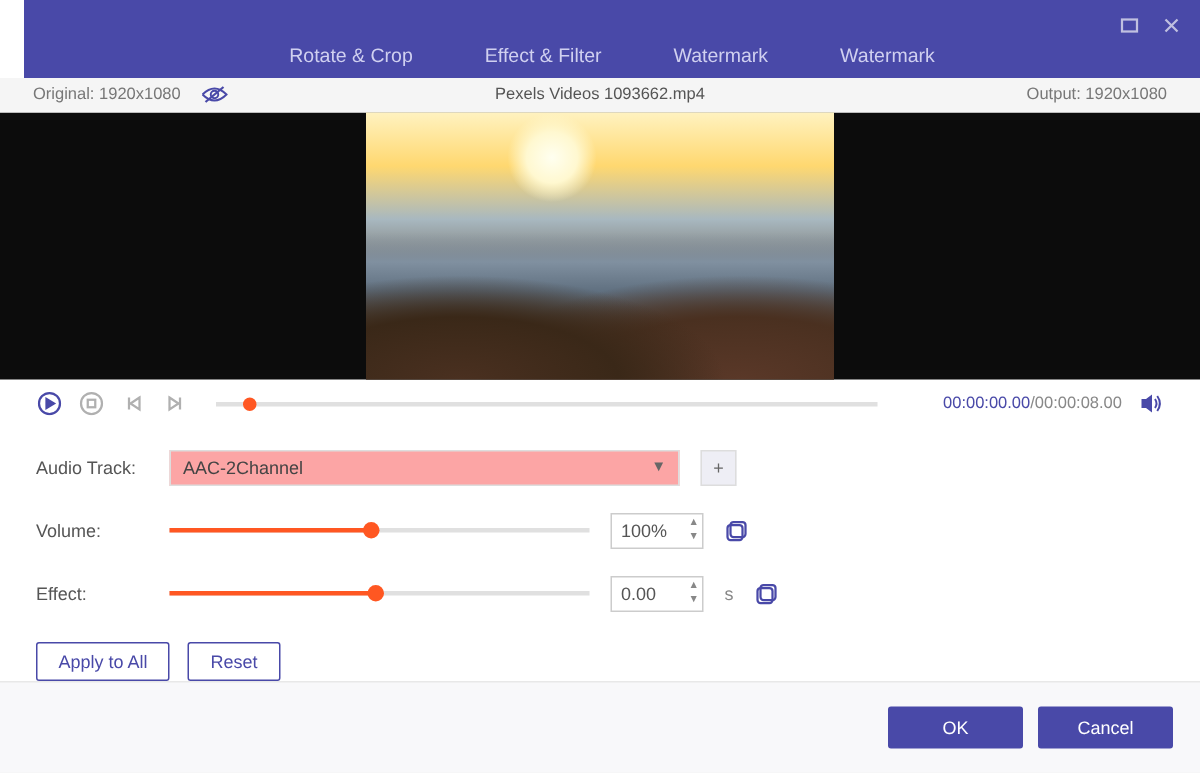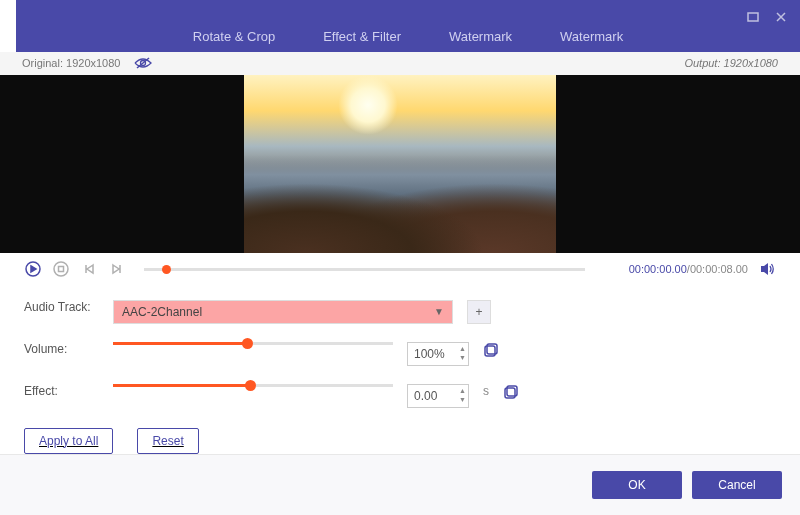--- a/index.html
+++ b/index.html
@@ -8,54 +8,54 @@
 .titlebar { height:54px; background:#4949a8; position:relative;margin-left:16px; }
 .winbtns { position:absolute; top:10px; right:12px; display:flex; gap:14px; }
 .winbtn { width:14px; height:14px; cursor:pointer; display:flex; align-items:center; justify-content:center; }
 .winbtn svg { stroke:#c0c0e0; stroke-width:1.5; fill:none; }
 .tabs { position:absolute; bottom:0; left:0; right:0; display:flex; justify-content:center; gap:0; }
 .tab { padding:8px 24px; color:#d0d0f0; font-size:13px; cursor:pointer; }
 .tab.active { background:#fff; color:#555; border-radius:6px 6px 0 0; }
 .infobar { height:24px; display:flex; align-items:center; font-size:11px; color:#777; background:#f5f5f5; position:relative; }
 .infobar .orig { position:absolute; left:22px; display:flex; align-items:flex-end; gap:14px; }
 .infobar .fname { position:absolute; left:50%; transform:translateX(-50%); color:#555; }
-.infobar .outp { position:absolute; right:22px;font-style:italic; }
+.infobar .outp { position:absolute; right:22px; }
 .eye-off { width:18px; height:12px; }
 .player { height:178px; background:#0c0c0c; display:flex; justify-content:center; align-items:center; }
 .preview { width:312px; height:178px; background:linear-gradient(to bottom,#fff2c0 0%,#ffd870 20%,#a8b8c0 40%,#5a4a3a 70%,#3a2a20 100%); position:relative; overflow:hidden; }
 .preview::before { content:''; position:absolute; top:0; left:30%; width:60px; height:60px; background:radial-gradient(circle,#fffff0 0%,#fff8d0 40%,transparent 70%); }
 .preview::after { content:''; position:absolute; bottom:0; left:0; right:0; height:55%; background:radial-gradient(ellipse at 20% 100%,#4a3020 0%,#3a2818 30%,transparent 50%),radial-gradient(ellipse at 80% 100%,#5a3828 0%,#4a3020 30%,transparent 50%),linear-gradient(to bottom,transparent 0%,#8090a0 20%,#607080 40%,#4a3828 70%); }
 .controls { height:34px; display:flex; align-items:center; padding:0 24px; gap:10px; }
 .pbtn { width:18px; height:18px; cursor:pointer; display:flex; align-items:center; justify-content:center; }
 .pbtn svg { width:16px; height:16px; }
 .pbtn.play svg { stroke:#4949a8; fill:none; stroke-width:1.5; }
 .pbtn.grey svg { stroke:#b0b0b0; fill:none; stroke-width:1.5; }
 .timeline { flex:1; height:3px; background:#e0e0e0; position:relative; margin:0 8px; }
 .timeline .dot { position:absolute; top:-3px; left:4%; width:9px; height:9px; background:#ff5722; border-radius:50%; }
 .time { font-size:11px; }
 .time .cur { color:#4949a8;padding-left:26px; }
 .time .tot { color:#888; }
 .volbtn { width:18px; height:18px; cursor:pointer; }
 .volbtn svg { fill:#4949a8; }
 .settings { flex:1; padding:14px 24px 0; display:flex; flex-direction:column; gap:18px; }
-.row { display:flex; gap:14px; font-size:12px; color:#555; }
+.row { display:flex; align-items:center; gap:14px; font-size:12px; color:#555; }
 .row .label { width:75px; }
 .select { width:340px; height:24px; background:#fca5a5; border:1px solid #ddd; display:flex; align-items:center; justify-content:space-between; padding:0 8px; font-size:12px; color:#444; cursor:pointer; }
 .select .arrow { font-size:10px; color:#666; }
 .plusbtn { width:24px; height:24px; background:#eeeef5; border:1px solid #ddd; display:flex; align-items:center; justify-content:center; cursor:pointer; color:#666; }
 .slider { width:280px; height:3px; background:#e0e0e0; position:relative; }
 .slider .fill { position:absolute; left:0; top:0; height:3px; background:#ff5722; }
 .slider .thumb { position:absolute; top:-4px; width:11px; height:11px; background:#ff5722; border-radius:50%; cursor:pointer; }
 .spinbox { width:62px; height:24px; border:1px solid #ccc; display:flex; align-items:center; font-size:12px; padding-left:6px; position:relative; background:#fff; }
 .spinbox .arrows { position:absolute; right:2px; top:1px; display:flex; flex-direction:column; gap:0; }
 .spinbox .arrows span { font-size:7px; color:#888; line-height:9px; cursor:pointer; }
 .extraicon { width:16px; height:16px; cursor:pointer; }
 .extraicon svg { stroke:#4949a8; fill:none; stroke-width:1.5; }
 .unit { color:#888; font-size:12px; }
-.actions { display:flex; gap:24px; margin-top:2px;text-decoration:underline; }
+.actions { display:flex; gap:12px; margin-top:2px; }
 .smbtn { padding:5px 14px; border:1px solid #4949a8; color:#4949a8; background:#fff; font-size:12px; border-radius:2px; cursor:pointer; }
 .footer { height:64px; background:#f8f8fa; border-top:1px solid #e8e8e8; display:flex; align-items:center; justify-content:flex-end; padding:0 18px; gap:10px; }
 .bigbtn { width:90px; height:28px; background:#4949a8; color:#fff; border:none; font-size:12px; border-radius:2px; cursor:pointer; }
 </style>
 </head>
 <body>
 
 <div class="window">
   <div class="titlebar">
     <div class="winbtns">
@@ -80,20 +80,21 @@
 
   <div class="infobar">
     <div class="orig">
       <span><span>Original:</span> <span>1920x1080</span></span>
       <span class="eye-off"><svg viewBox="0 0 18 12">
             <path d="M1 6 Q9 -2 17 6 Q9 14 1 6" fill="none" stroke="#4949a8" stroke-width="1.3"></path>
             <circle cx="9" cy="6" r="2.5" fill="none" stroke="#4949a8" stroke-width="1.3"></circle>
             <line x1="3" y1="11" x2="15" y2="1" stroke="#4949a8" stroke-width="1.5"></line>
           </svg></span>
     </div>
+    <div class="fname">Pexels Videos 1093662.mp4</div>
     <div class="outp"><span>Output:</span> <span>1920x1080</span></div>
   </div>
 
   <div class="player">
     <div class="preview"></div>
   </div>
 
   <div class="controls">
     <div class="pbtn play">
         <svg viewBox="0 0 16 16">

